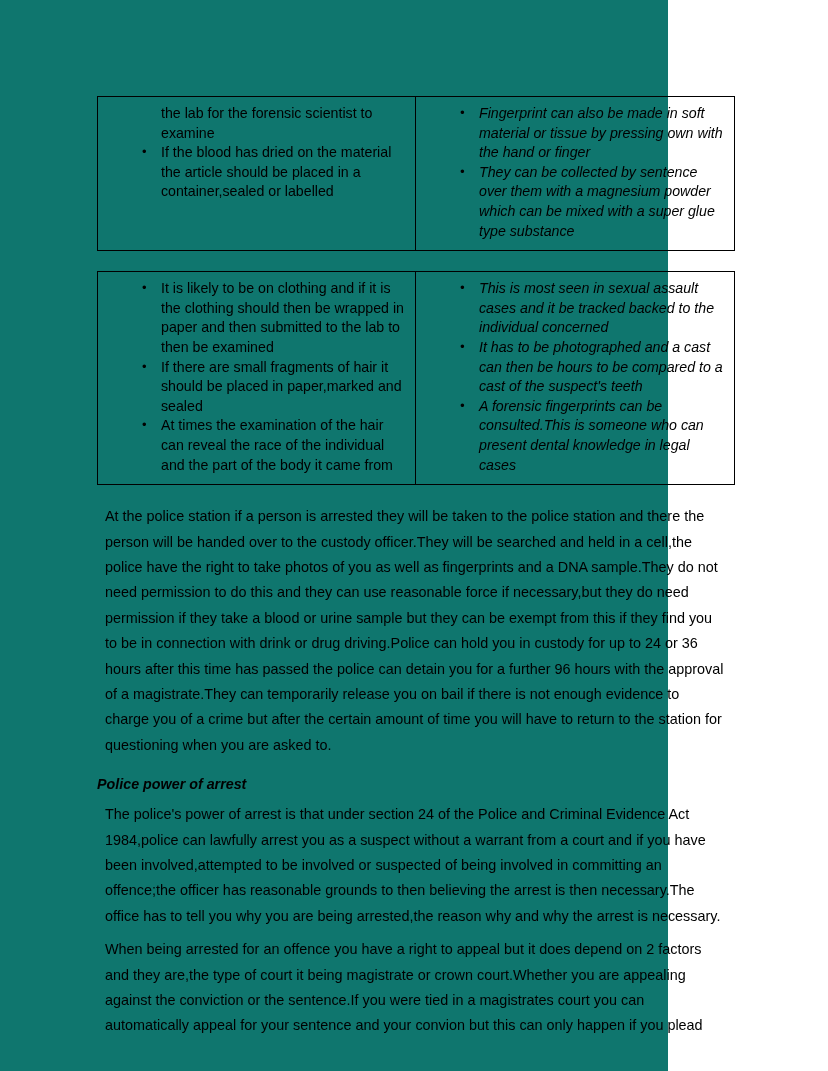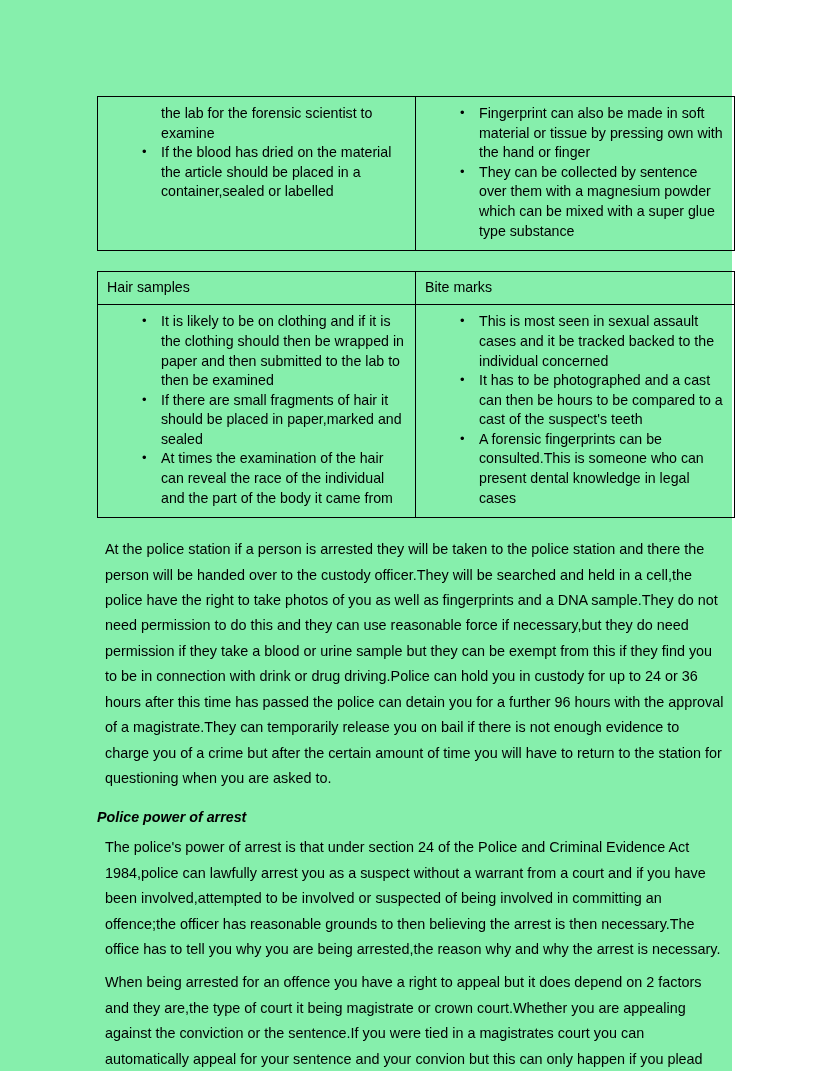--- a/index.html
+++ b/index.html
@@ -12,44 +12,44 @@
     height: 1071px;
     font-family: "Liberation Sans", sans-serif;
     color: #000000;
     position: relative;
     overflow: hidden;
   }
   .page {
     position: absolute;
     left: 0;
     top: 0;
-    width: 732px;
+    width: 668px;
     height: 1071px;
-    background: #86efac;
+    background: #0f766e;
   }
   .content {
     position: absolute;
     left: 97px;
     top: 96px;
     width: 635px;
   }
 
   
   table.doc-table {
     border-collapse: collapse;
     width: 635px;
     table-layout: fixed;
   }
   table.doc-table td {
     border: 1.4px solid #000000;
     vertical-align: top;
     padding: 0;
   }
   td.col-left   { width: 317px; }
-  td.col-right  { width: 318px; }
+  td.col-right  { width: 318px; font-style: italic; }
 
   .cell-inner {
     padding: 7px 8px 9px 8px;
   }
   .cell-head {
     padding: 6px 8px 7px 9px;
     font-size: 14.2px;
     line-height: 1.35;
   }
 
@@ -144,28 +144,20 @@
         </tr>
       </tbody>
     </table>
 
     <div class="table-gap"></div>
 
     <table class="doc-table">
       <tbody>
         <tr>
           <td class="col-left">
-            <div class="cell-head">Hair samples</div>
-          </td>
-          <td class="col-right">
-            <div class="cell-head">Bite marks</div>
-          </td>
-        </tr>
-        <tr>
-          <td class="col-left">
             <div class="cell-inner">
               <ul class="bullets">
                 <li>It is likely to be on clothing and if it is the clothing should then be wrapped in paper and then submitted to the lab to then be examined</li>
                 <li>If there are small fragments of hair it should be placed in paper,marked and sealed</li>
                 <li>At times the examination of the hair can reveal the race of the individual and the part of the body it came from</li>
               </ul>
             </div>
           </td>
           <td class="col-right">
             <div class="cell-inner">

